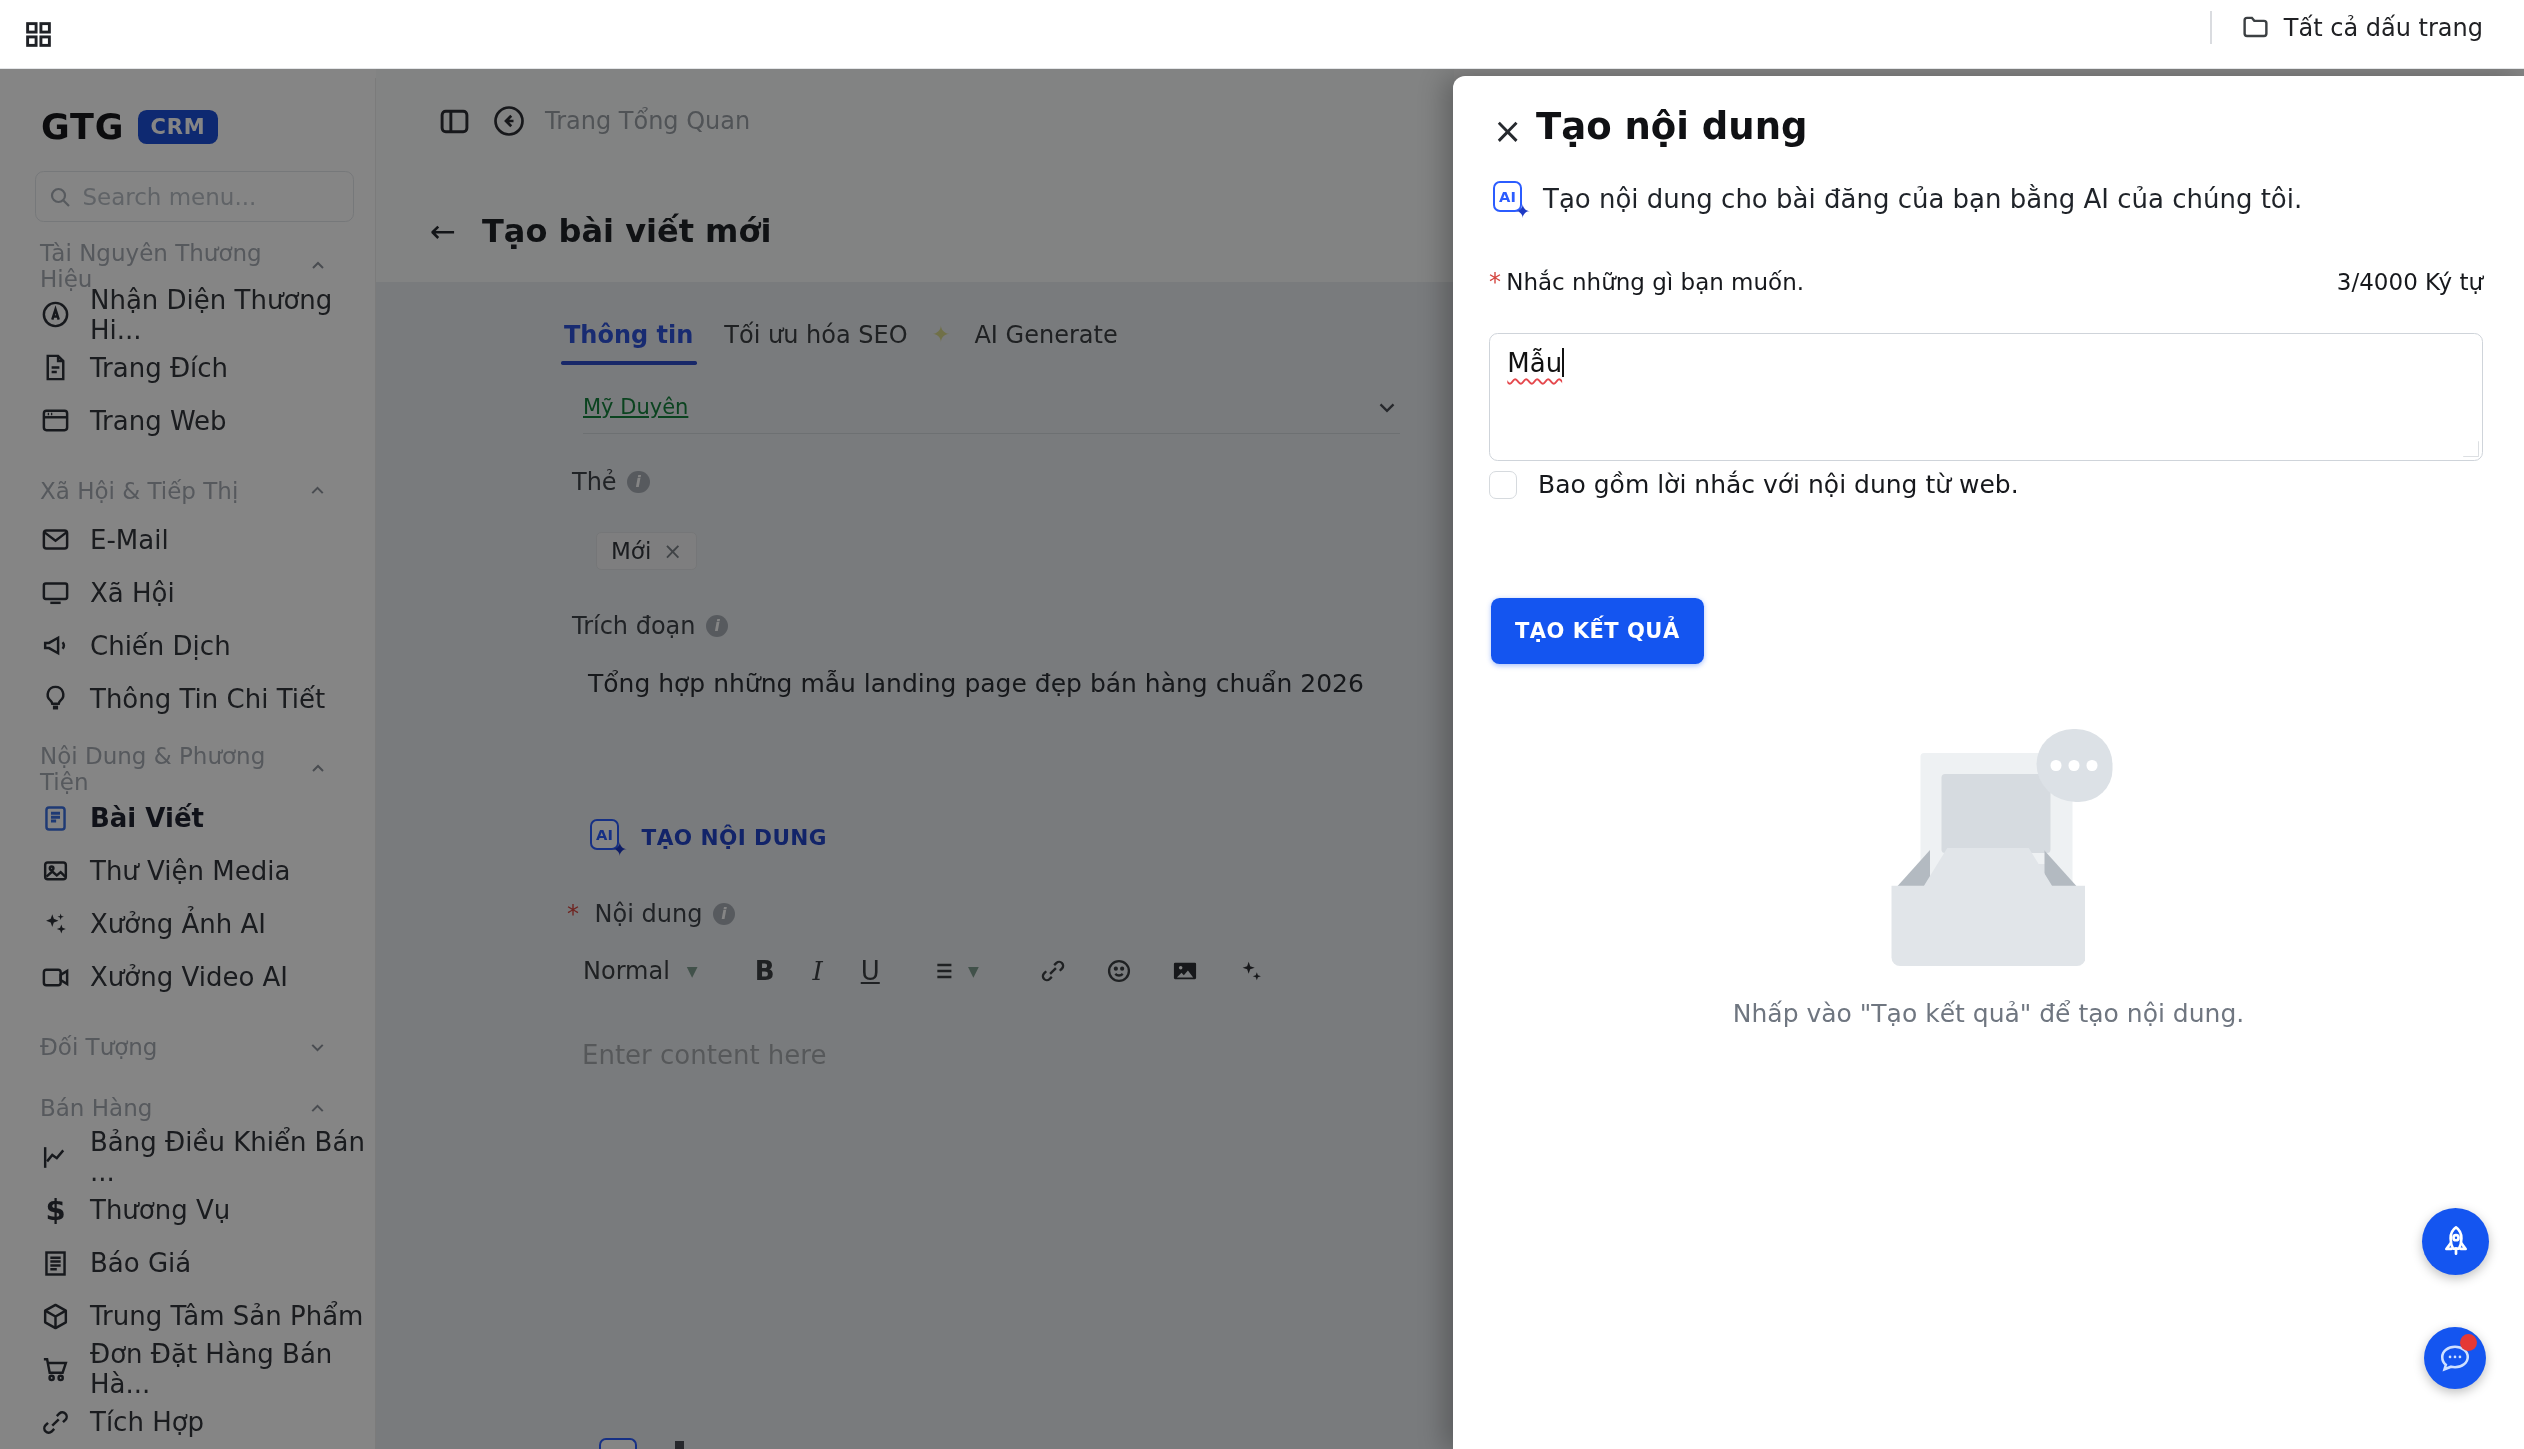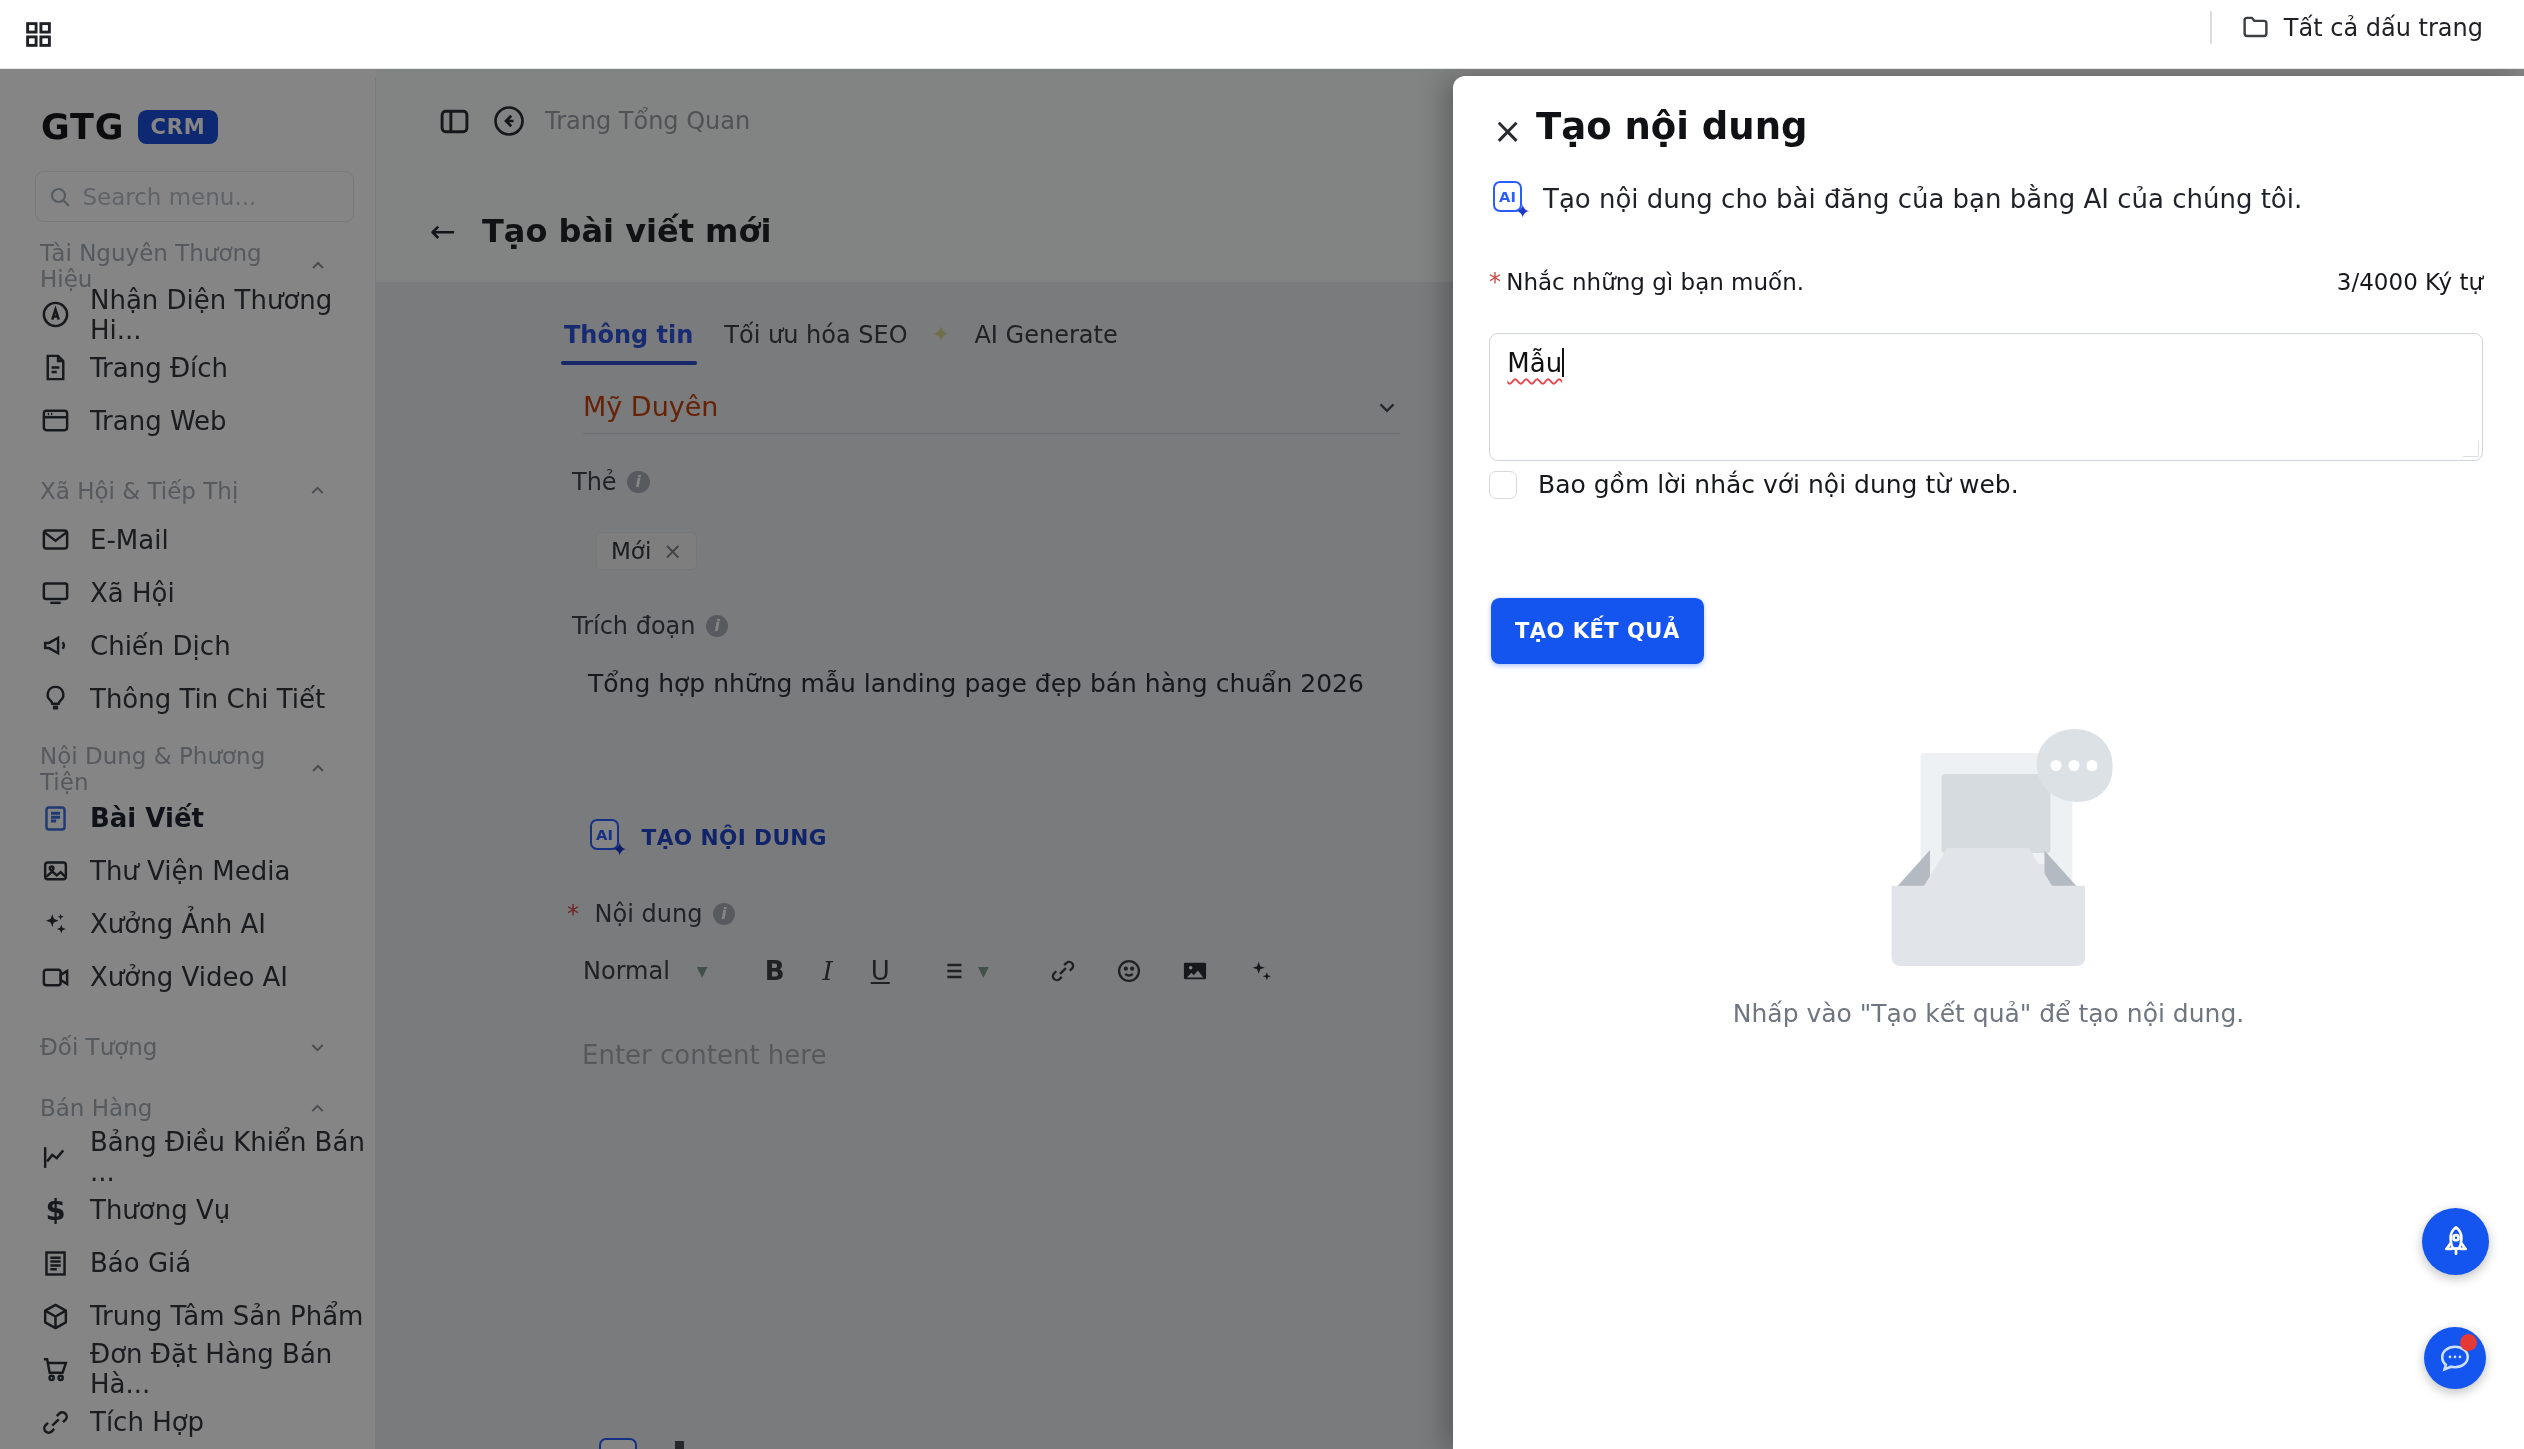--- a/index.html
+++ b/index.html
@@ -54,21 +54,21 @@
   .tabs { position:absolute; left:188px; top:252px; display:flex; align-items:flex-start; gap:31px; }
   .tab { font-size:24px; color:#3c4043; padding-bottom:15.6px; cursor:pointer; position:relative; }
   .tab.active { color:#2f54d9; font-weight:bold; }
   .tab.active::after { content:""; position:absolute; left:-3.5px; right:-3.5px; bottom:0; height:3.5px;
     background:#2f4ec9; border-radius:1.7px; }
   .tab-spark { font-size:22.5px; color:#d6d78b; margin:0 -7px; }
 
   .sel-row { position:absolute; left:207px; top:311px; width:817px; height:54px;
     border-bottom:1.7px solid #d2d6db; display:flex; align-items:center; justify-content:space-between;
     cursor:pointer; }
-  .sel-value { font-size:27px; color:#c2410c; }
+  .sel-value { font-size:21px; color:#15803d;text-decoration:underline; }
 
   .fld-label { position:absolute; display:flex; align-items:center; gap:10.4px;
     font-size:24px; color:#3f434a; font-weight:500; }
   .info-dot { width:22.5px; height:22.5px; border-radius:50%; background:#a7adb5; color:#fff;
     font-size:15.6px; display:flex; align-items:center; justify-content:center; font-style:italic;
     font-weight:bold; }
   .req-star { color:#d4453f; font-size:24px; margin-right:5.2px; }
 
   .chip { position:absolute; left:220px; top:463px; display:flex; align-items:center; gap:12px;
     background:#f1f2f4; border:0.9px solid #e1e3e6; border-radius:5.2px; padding:5.2px 14px;
@@ -426,21 +426,21 @@
       <span class="gen-link-label">TẠO NỘI DUNG</span>
     </div>
 
     <div class="fld-label" style="left:191px; top:831px;">
       <span class="req-star">*</span>
       <span>Nội dung</span>
       <span class="info-dot">i</span>
     </div>
 
     <div class="toolbar">
-      <div class="tb" style="gap:27px;">
+      <div class="tb" style="gap:17px;">
         <span style="font-size:24px;">Normal</span>
         <span class="caret">▼</span>
       </div>
       <div class="tb bold" style="margin-left:19px;">
         <span>B</span>
       </div>
       <div class="tb ital">
         <span>I</span>
       </div>
       <div class="tb und">

